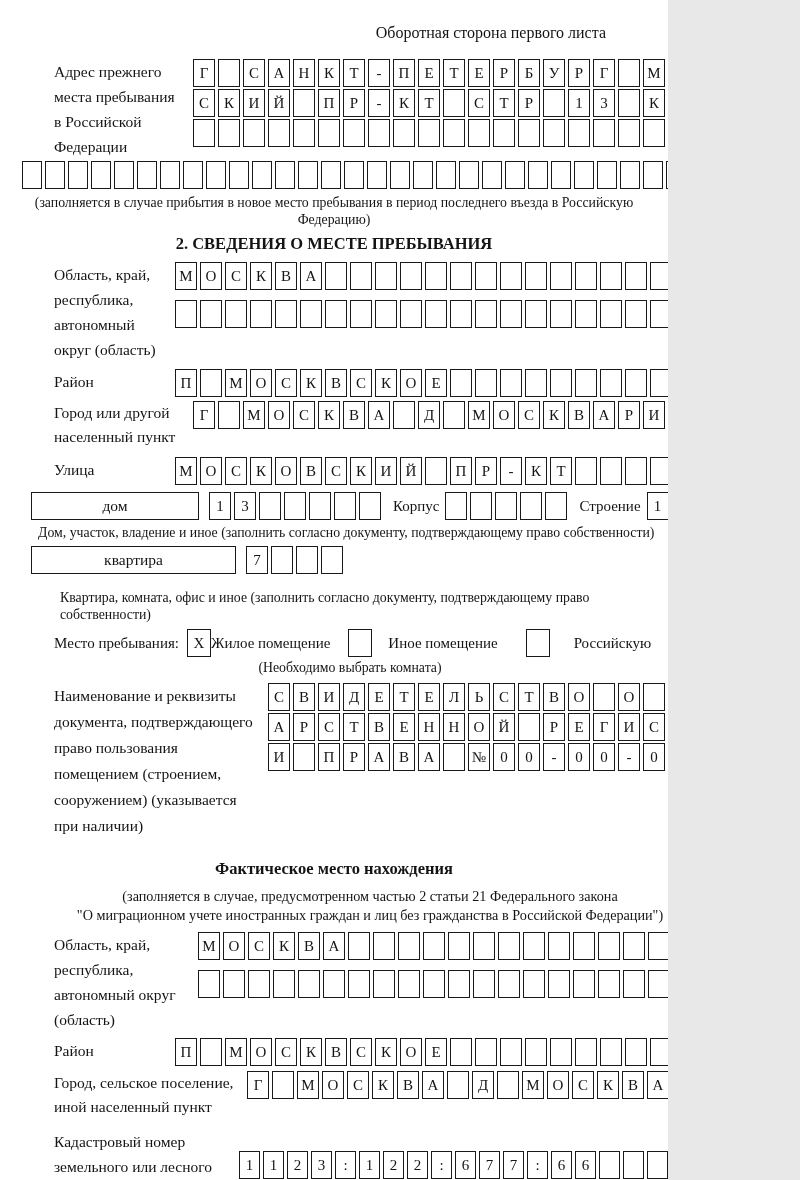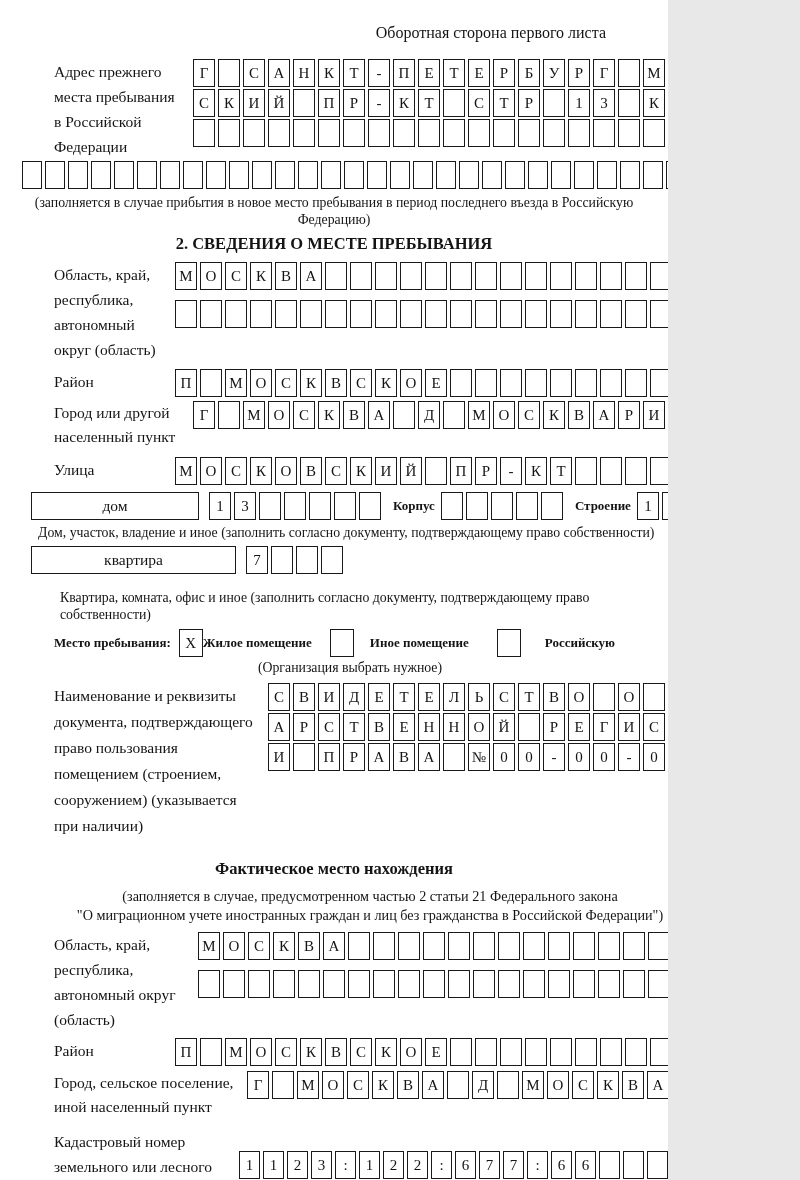--- a/index.html
+++ b/index.html
@@ -10,21 +10,21 @@
   .lbl{flex:none;font-size:15.5px;line-height:25px;white-space:pre-line;}
   .vgrid{display:flex;flex-direction:column;gap:2px;}
   .vgrid.wide{gap:10px;}
   .boxes{display:flex;gap:3px;flex:none;}
   .cell{flex:none;width:22px;height:28px;box-sizing:border-box;border:1.5px solid #1a1a1a;
         display:flex;align-items:center;justify-content:center;font-size:15px;line-height:1;}
   .boxes.sm .cell{width:20px;}
   .boxes.kd .cell{width:21px;}
   .namedbox{flex:none;height:28px;box-sizing:border-box;border:1.5px solid #1a1a1a;
         display:flex;align-items:center;justify-content:center;font-size:15.5px;}
-  .inlbl{font-size:13px;line-height:28px;white-space:nowrap;font-weight:bold;}
+  .inlbl{font-size:15px;line-height:28px;white-space:nowrap;}
   .note{font-size:13.8px;line-height:17px;}
   .center{text-align:center;}
   .h2{font-size:16.5px;font-weight:bold;text-align:center;}
   .fnotes{width:740px;text-align:center;font-size:14.2px;line-height:19px;}
 </style>
 </head>
 <body>
 
 <div class="page">
 
@@ -349,21 +349,21 @@
 
   <div class="frow" style="margin-top:6px;align-items:center">
     <div class="inlbl">Место пребывания:</div>
     <div class="cell" style="margin-left:8px;width:24px">X</div>
     <div class="inlbl" style="">Жилое помещение</div>
     <div class="cell" style="margin-left:18px;width:24px"></div>
     <div class="inlbl" style="margin-left:16px">Иное помещение</div>
     <div class="cell" style="margin-left:28px;width:24px"></div>
     <div class="inlbl" style="margin-left:24px">Российскую</div>
   </div>
-  <div class="note" style="margin:2px 0 0 175px;width:350px;text-align:center">(Организация выбрать нужное)</div>
+  <div class="note" style="margin:2px 0 0 175px;width:350px;text-align:center">(Необходимо выбрать комната)</div>
 
   <div class="frow" style="margin-top:7px">
     <div class="lbl" style="width:214px;line-height:26px">Наименование и реквизиты
 документа, подтверждающего
 право пользования
 помещением (строением,
 сооружением) (указывается
 при наличии)</div>
     <div class="vgrid">
       <div class="boxes">

